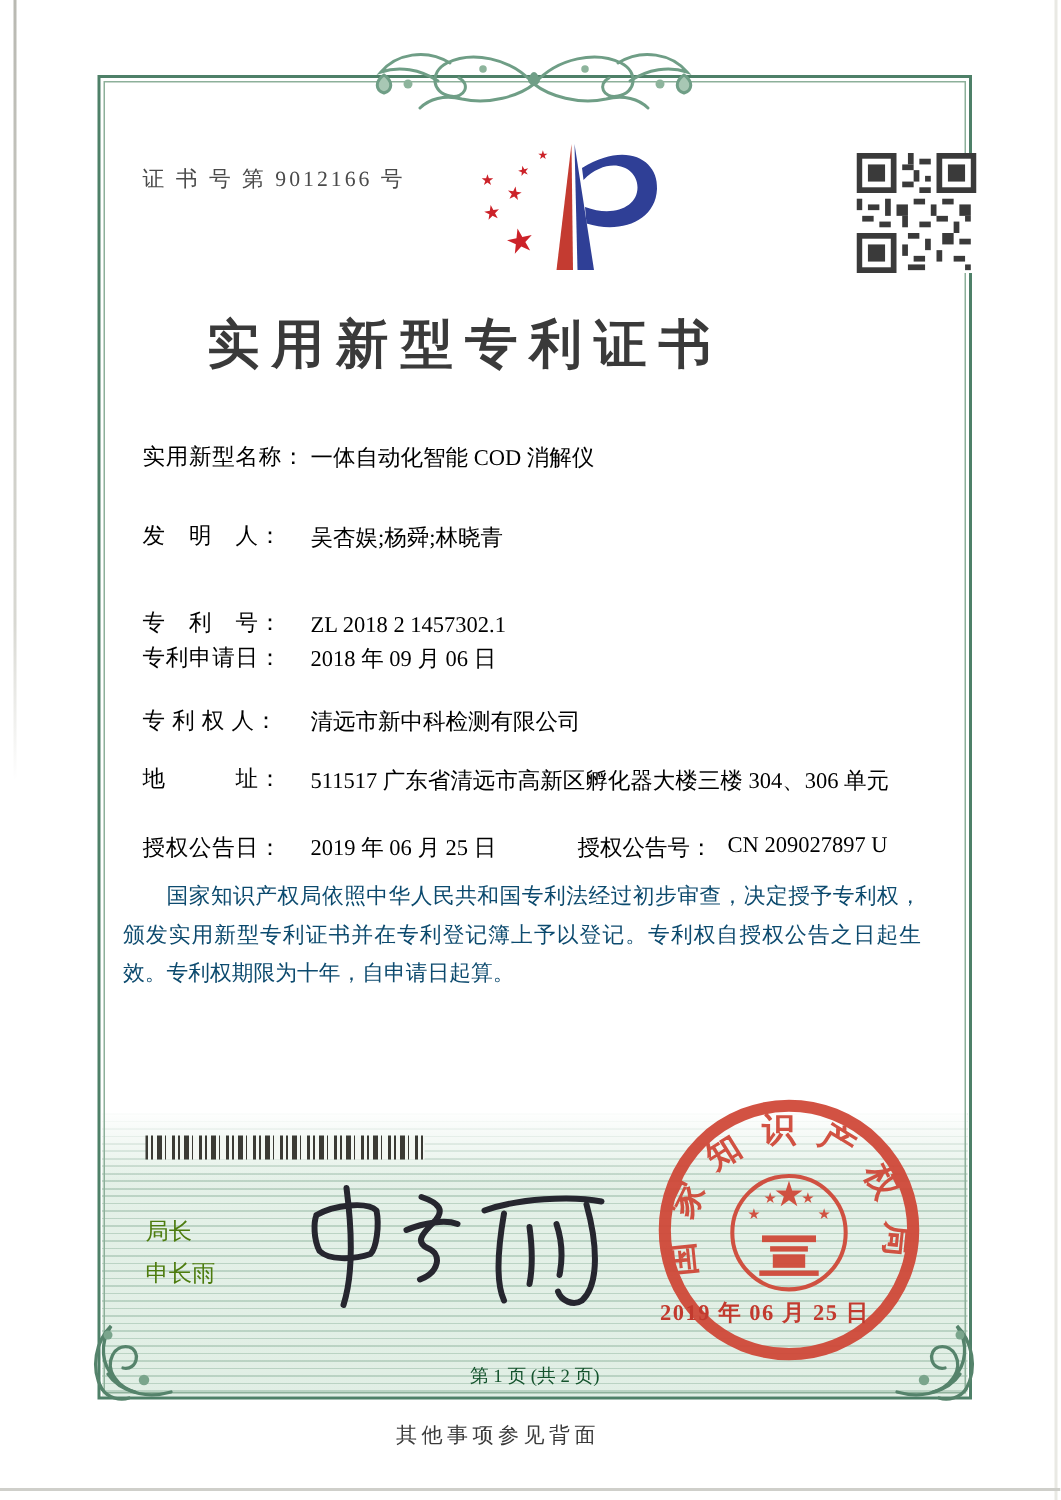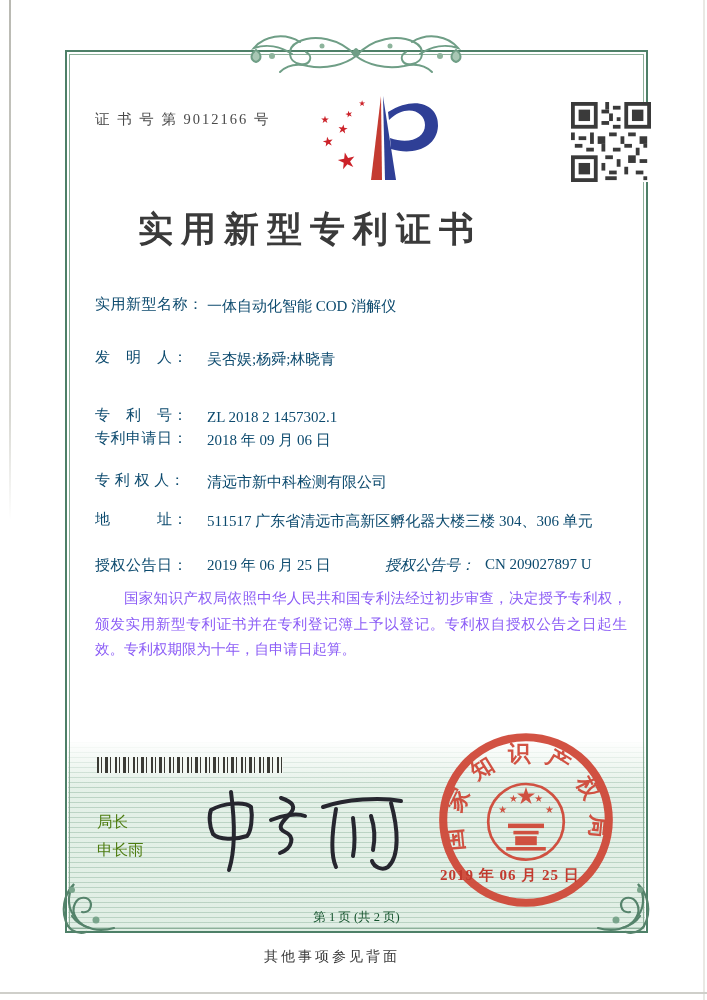--- a/index.html
+++ b/index.html
@@ -32,28 +32,28 @@
   .corner-left     { left:58px;  top:876px; transform:scaleX(-1); }
 
   .cert-no { left:95px; top:110px; font-size:14.5px; letter-spacing:2px; color:#4a4a4a; z-index:4; }
 
   .logo { left:303px; top:88px; width:140px; height:100px; z-index:4; }
   .qr   { left:571px; top:102px; width:80px; height:80px; z-index:4; }
 
   .title { left:0; top:206px; width:620px; text-align:center; font-size:35px;
            font-weight:bold; letter-spacing:8px; color:#3a3a3a; z-index:4; }
 
-  .row { left:95px; width:530px; font-size:15px; color:#0c4a6e; z-index:4; }
+  .row { left:95px; width:530px; font-size:15px; color:#000000; z-index:4; }
   .row .lab { display:inline-block; width:112px; vertical-align:top; letter-spacing:.5px; }
   .row .val { display:inline-block; vertical-align:top; width:415px; line-height:23px; }
   .row .val-short { display:inline-block; vertical-align:top; width:178px; }
-  .row .lab2 { display:inline-block; width:100px; vertical-align:top;font-style:italic; }
-
-  .paras { left:95px; top:586px; width:532px; font-size:14.5px; line-height:25.5px;
-           text-align:justify; color:#8b5cf6; z-index:4; }
+  .row .lab2 { display:inline-block; width:100px; vertical-align:top; }
+
+  .paras { left:82px; top:586px; width:532px; font-size:14.5px; line-height:25.5px;
+           text-align:justify; color:#0c4a6e; z-index:4; }
   .paras p { text-indent:2em; }
 
   .barcode { left:97px; top:757px; width:186px; height:16px; z-index:4;
     background:repeating-linear-gradient(90deg,
       #3a3a34 0 2px, #f2f7f2 2px 4px, #3a3a34 4px 5px, #f2f7f2 5px 8px,
       #3a3a34 8px 11px, #f2f7f2 11px 13px, #3a3a34 13px 14px, #f2f7f2 14px 18px); }
 
   .commissioner { left:97px; top:808px; font-size:15.5px; line-height:28px; color:#4d7c0f; z-index:4; }
 
   .signature { left:195px; top:780px; width:220px; height:95px; z-index:5; }

